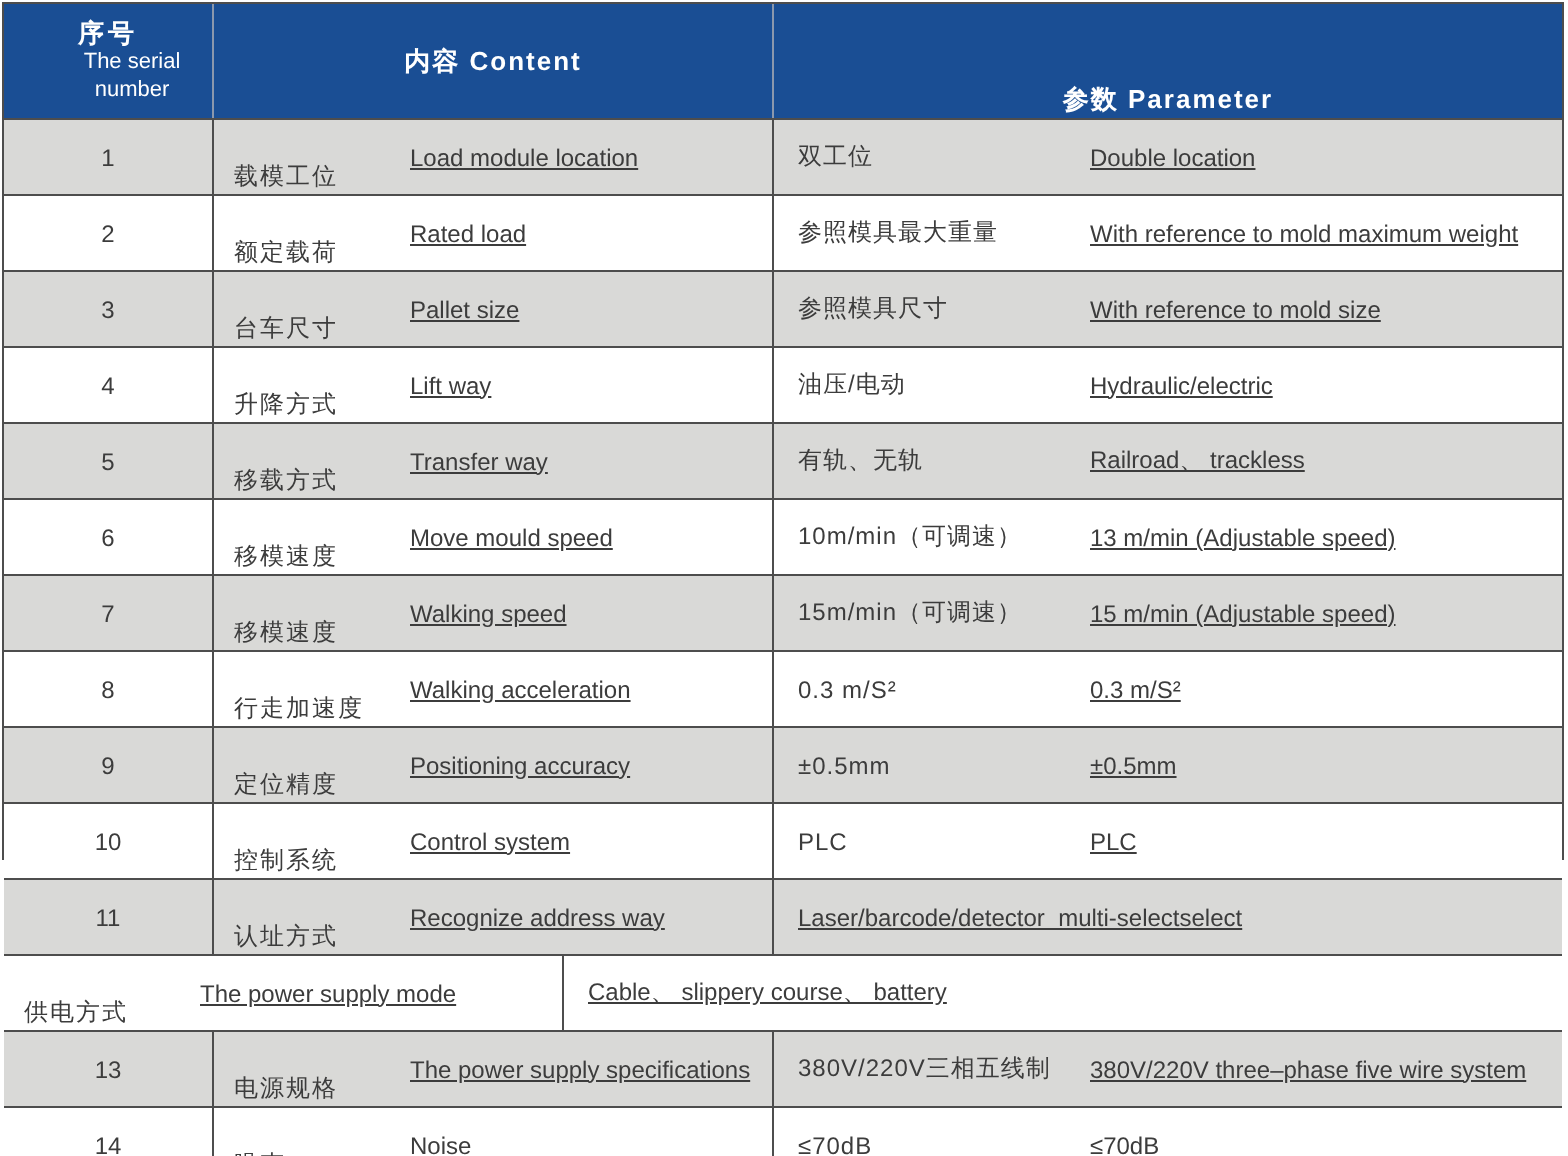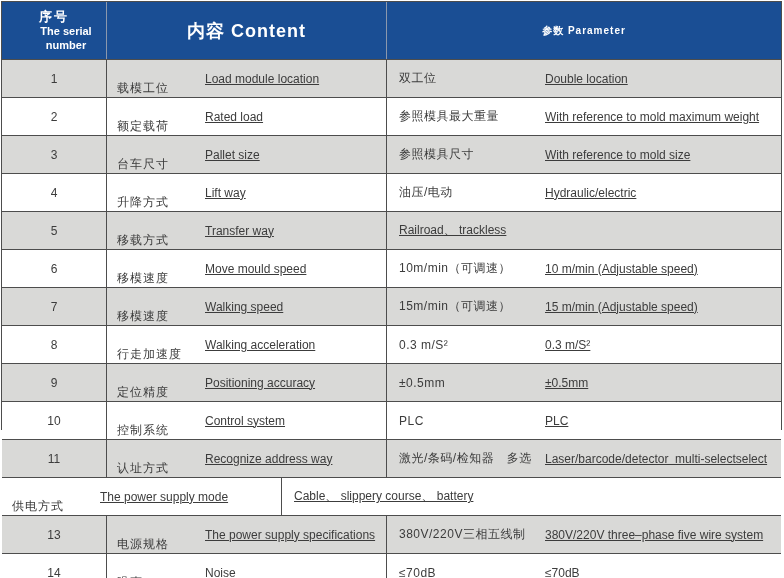--- a/index.html
+++ b/index.html
@@ -22,27 +22,27 @@
     color:#ffffff;
   }
   .th{ display:flex; align-items:center; justify-content:center; }
   .th-serial{
     width:105px; flex:0 0 105px;
     flex-direction:column; justify-content:center;
     border-right:1px solid #8b98ad;
     text-align:center; line-height:1.25;
   }
   .th-serial .th-zh{ font-size:13px; font-weight:bold; letter-spacing:2px; }
-  .th-serial .th-en{ font-size:11px; font-weight:bold;margin-left:24px; }
+  .th-serial .th-en{ font-size:11px; font-weight:normal;margin-left:24px; }
   .th-content{
     width:280px; flex:0 0 280px;
     border-right:1px solid #8b98ad;
-    font-size:18px; font-weight:bold; letter-spacing:1px;
-  }
-  .th-param{ flex:1; font-size:10px; font-weight:bold; letter-spacing:1px; }
+    font-size:13px; font-weight:bold; letter-spacing:1px;
+  }
+  .th-param{ flex:1; font-size:13px; font-weight:bold; letter-spacing:1px;align-items:flex-end; }
 
   
   .tbody{ flex:1; display:flex; flex-direction:column; }
   .tr{
     flex:1; display:flex;
     border-top:1px solid #4d4d4d;
     background:#ffffff;
     color:#3c3c3c;
     font-size:12px;
   }
@@ -139,35 +139,36 @@
 
   <div class="tr">
     <div class="td td-serial">
       <span>5</span>
     </div>
     <div class="td td-content">
       <span class="zh">移载方式</span>
       <span class="en">Transfer way</span>
     </div>
     <div class="td td-param">
+      <span class="zh">有轨、无轨</span>
       <span class="en">Railroad、 trackless</span>
     </div>
   </div>
 
   <div class="tr">
     <div class="td td-serial">
       <span>6</span>
     </div>
     <div class="td td-content">
       <span class="zh">移模速度</span>
       <span class="en">Move mould speed</span>
     </div>
     <div class="td td-param">
       <span class="zh">10m/min（可调速）</span>
-      <span class="en">10 m/min (Adjustable speed)</span>
+      <span class="en">13 m/min (Adjustable speed)</span>
     </div>
   </div>
 
   <div class="tr">
     <div class="td td-serial">
       <span>7</span>
     </div>
     <div class="td td-content">
       <span class="zh">移模速度</span>
       <span class="en">Walking speed</span>
@@ -222,21 +223,20 @@
 
   <div class="tr">
     <div class="td td-serial">
       <span>11</span>
     </div>
     <div class="td td-content">
       <span class="zh">认址方式</span>
       <span class="en">Recognize address way</span>
     </div>
     <div class="td td-param">
-      <span class="zh">激光/条码/检知器　多选</span>
       <span class="en">Laser/barcode/detector  multi-selectselect</span>
     </div>
   </div>
 
   <div class="tr">
     <div class="td td-content">
       <span class="zh">供电方式</span>
       <span class="en">The power supply mode</span>
     </div>
     <div class="td td-param">

